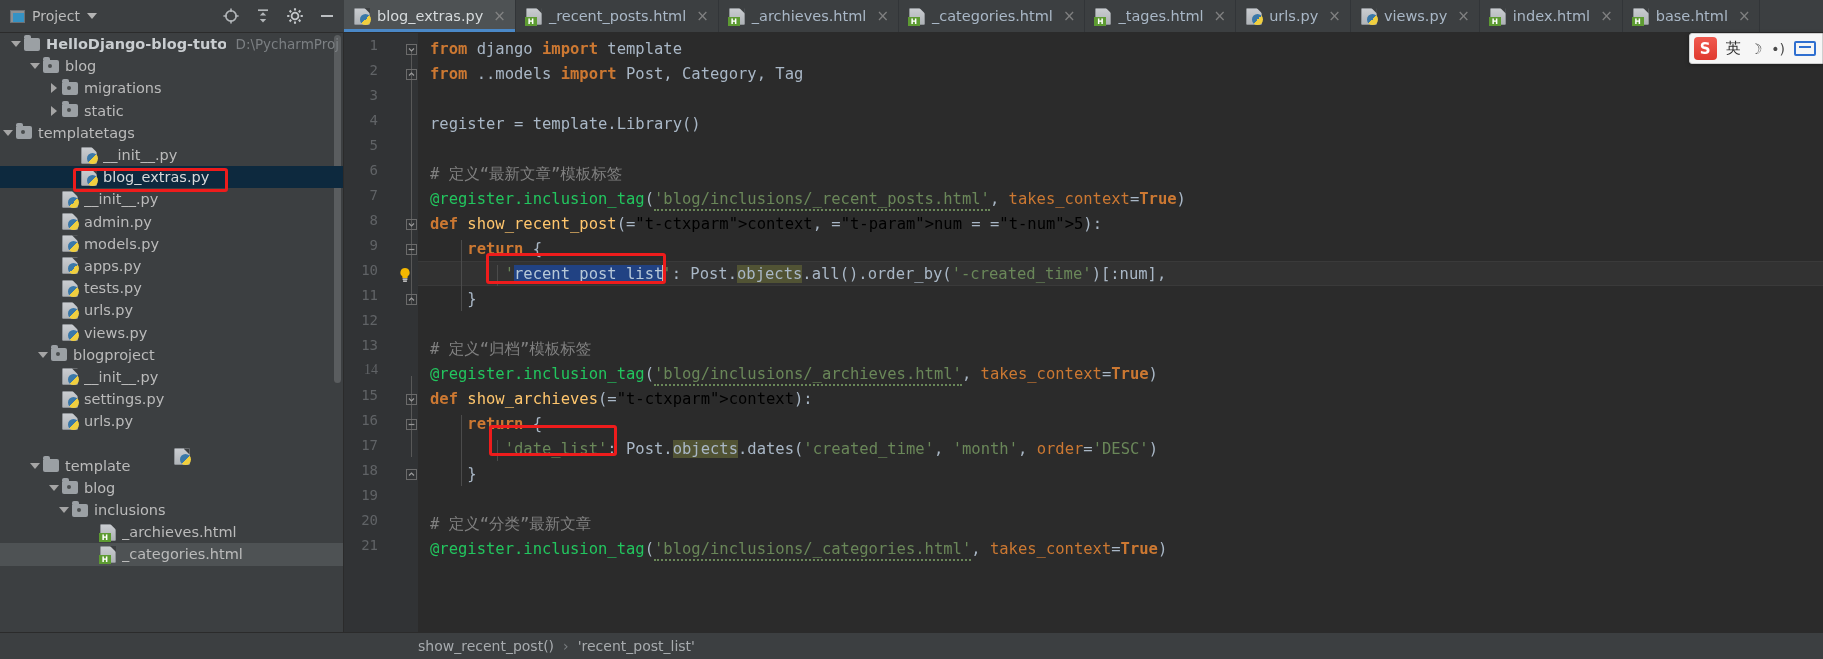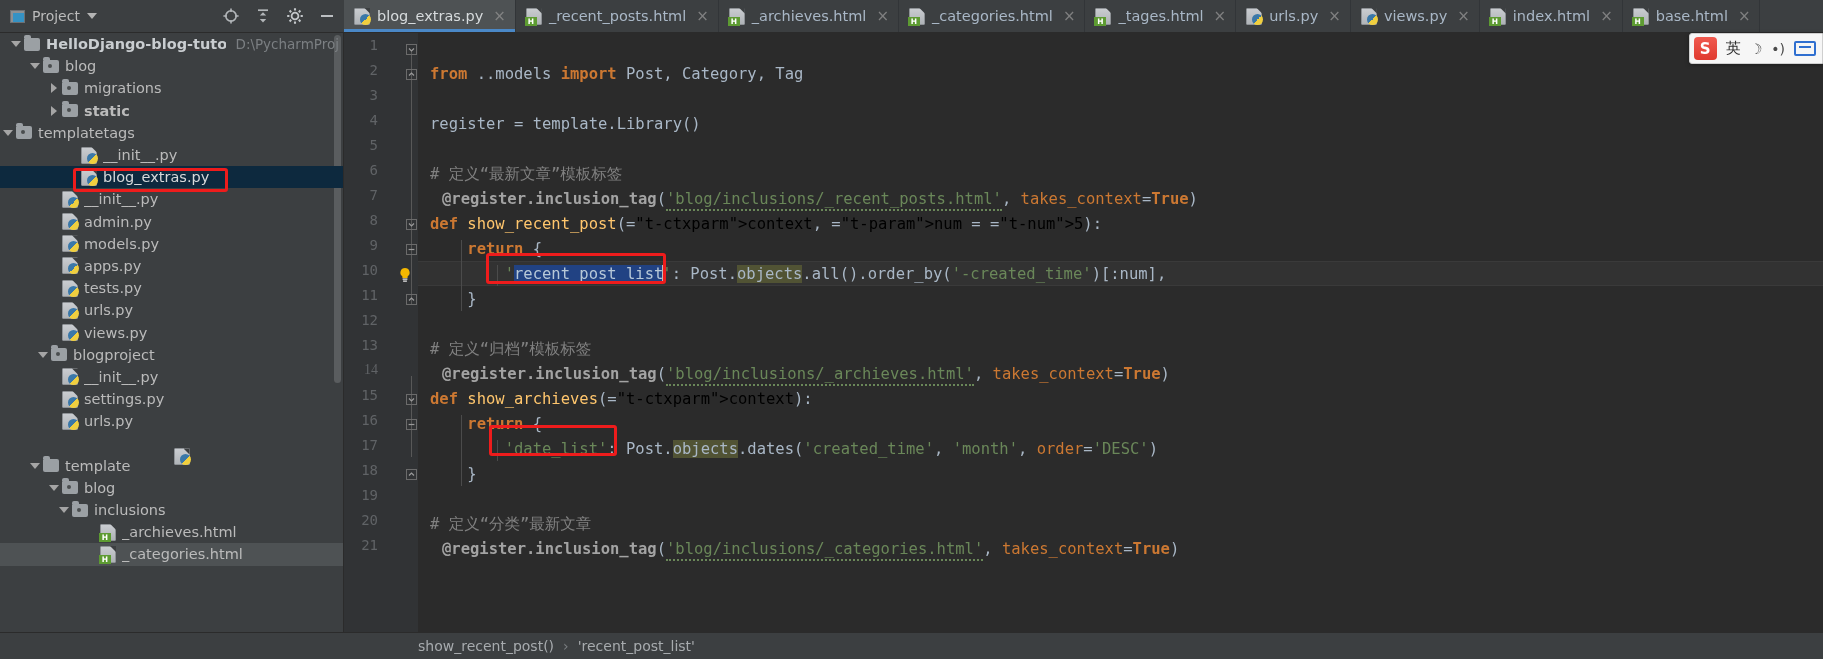--- a/index.html
+++ b/index.html
@@ -213,21 +213,21 @@
   }
   .indent-guide {
     position: absolute; width: 1px; background: #4b4b4b;
   }
 
   
   .t-kw      { color: #cc7832; font-weight: bold; }
   .t-plain   { color: #a9b7c6; }
   .t-str     { color: #6a8759; margin-top: 32px; }
   .t-comment { color: #808080; }
-  .t-deco    { color: #a3a3a3; font-weight: bold; margin-left: 12px; }
+  .t-deco    { color: #22c55e; font-weight: normal; }
   .t-func    { color: #ffc66d; }
   .t-argname { color: #cc7832; }
 
   .hl-objects { background: #515334; }
   .hl-sel { background: #214283; color: #b7c8d8; }
   .caret-bar {
     display: inline-block; width: 1px; height: 17px;
     background: #bbbbbb; vertical-align: -3px; margin: 0 -1px;
   }
   .squig {
@@ -411,21 +411,21 @@
         </div>
         <div class="tree-row" style="padding-left: 46px;">
           <span class="twisty">
             <span class="tw-closed"></span>
           </span>
           <span class="ficon">
             <span class="folder-ico"></span>
           </span>
           <span class="lbl">migrations</span>
         </div>
-        <div class="tree-row" style="padding-left: 46px; font-weight: bold;">
+        <div class="tree-row" style="padding-left: 46px;">
           <span class="twisty">
             <span class="tw-closed"></span>
           </span>
           <span class="ficon">
             <span class="folder-ico"></span>
           </span>
           <span class="lbl">static</span>
         </div>
         <div class="tree-row" style="">
           <span class="twisty">
@@ -653,20 +653,21 @@
           <div class="gutter-num" style="top: 479px;">20</div>
           <div class="gutter-num" style="top: 504px;">21</div>
           <div class="bulb" style="top: 234px;"><svg width="14" height="16" viewBox="0 0 14 16">
               <path d="M7 1a4.6 4.6 0 0 0-2.6 8.4V11h5.2V9.4A4.6 4.6 0 0 0 7 1z" fill="#f3b700"></path>
               <rect x="4.6" y="11.4" width="4.8" height="1.5" fill="#c9c9c9"></rect>
               <rect x="5.1" y="13.4" width="3.8" height="1.5" fill="#c9c9c9"></rect>
             </svg></div>
         </div>
       <div class="code-area" id="code">
           <div class="line-hl" style="top: 228px;"></div>
+          <div class="code-line" style="top: 4px;"><span class="t-kw">from </span><span class="t-plain">django</span><span class="t-kw"> import </span><span class="t-plain">template</span></div>
           <div class="code-line" style="top: 29px;"><span class="t-kw">from </span><span class="t-plain">..models</span><span class="t-kw"> import </span><span class="t-plain">Post<span class="t-plain">,</span> Category<span class="t-plain">,</span> Tag</span></div>
           <div class="code-line" style="top: 54px;"></div>
           <div class="code-line" style="top: 79px;"><span class="t-plain">register = template.Library()</span></div>
           <div class="code-line" style="top: 104px;"></div>
           <div class="code-line" style="top: 129px;"><span class="t-comment"># 定义“最新文章”模板标签</span></div>
           <div class="code-line" style="top: 154px;"><span class="t-deco">@register.inclusion_tag</span><span class="t-plain">(</span><span class="t-str squig">'blog/inclusions/_recent_posts.html'</span><span class="t-plain">, </span><span class="t-argname">takes_context</span><span class="t-plain">=</span><span class="t-kw">True</span><span class="t-plain">)</span></div>
           <div class="code-line" style="top: 179px;"><span class="t-kw">def </span><span class="t-func">show_recent_post</span><span class="t-plain">(</span><span class<span="" class="t-plain">=</span>"t-ctxparm"&gt;context<span class="t-plain">,</span> <span class<span="" class="t-plain">=</span>"t-param"&gt;num <span class="t-plain">=</span> <span class<span="" class="t-plain">=</span>"t-num"&gt;5<span class="t-plain">):</span><span class="caret-hint" style="position:absolute;margin-left:-46px;">&nbsp;</span></div>
           <div class="code-line" style="top: 204px;"><span class="t-plain">    </span><span class="t-kw">return </span><span class="t-plain">{</span></div>
           <div class="code-line" style="top: 229px;"><span class="t-plain">        </span><span class="t-str">'</span><span class="hl-sel">recent_post_list</span><span class="caret-bar"></span><span class="t-str">'</span><span class="t-plain">: </span><span class="t-plain">Post.<span class="hl-objects t-plain">objects</span>.all().order_by(<span class="t-str">'-created_time'</span>)[:num],</span></div>
           <div class="code-line" style="top: 254px;"><span class="t-plain">    </span><span class="t-plain">}</span></div>

